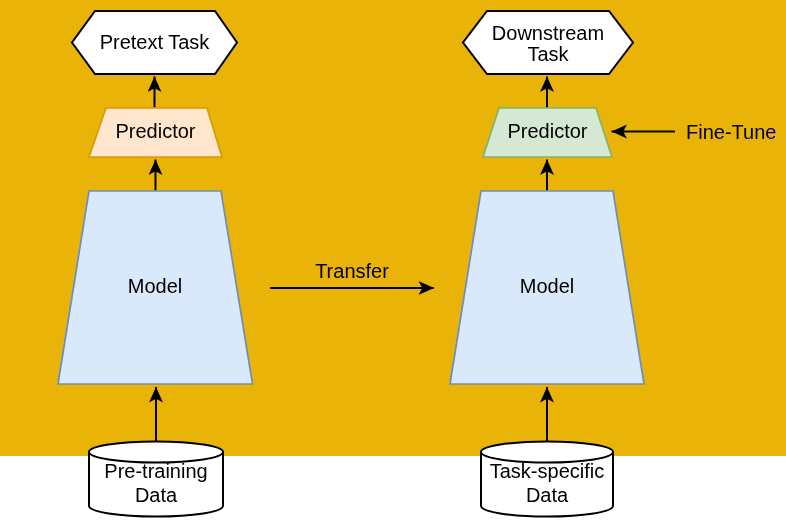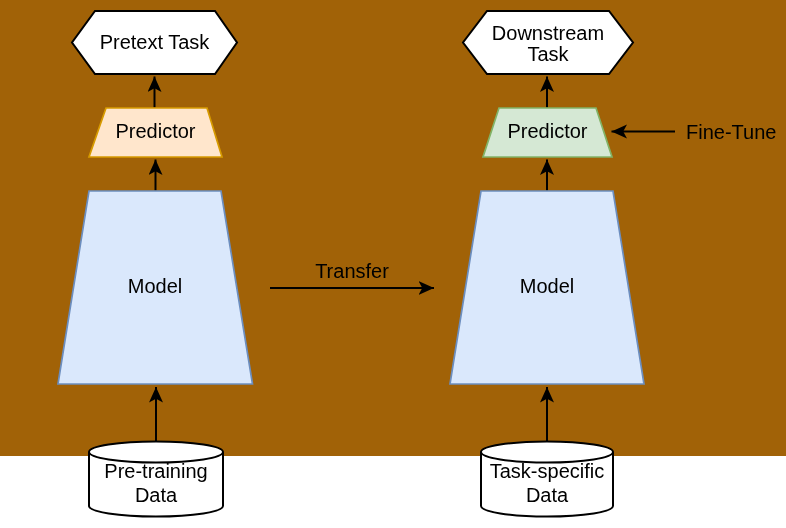--- a/index.html
+++ b/index.html
@@ -7,21 +7,21 @@
     padding: 0;
     background: #ffffff;
     width: 786px;
     height: 528px;
     overflow: hidden;
   }
   .canvas-wrap {
     position: relative;
     width: 786px;
     height: 456px;
-    background: #a16207;
+    background: #eab308;
   }
   svg {
     display: block;
   }
   text {
     font-family: "Liberation Sans", sans-serif;
     font-size: 20px;
     fill: #000000;
   }
   .node-label { text-anchor: middle; }

